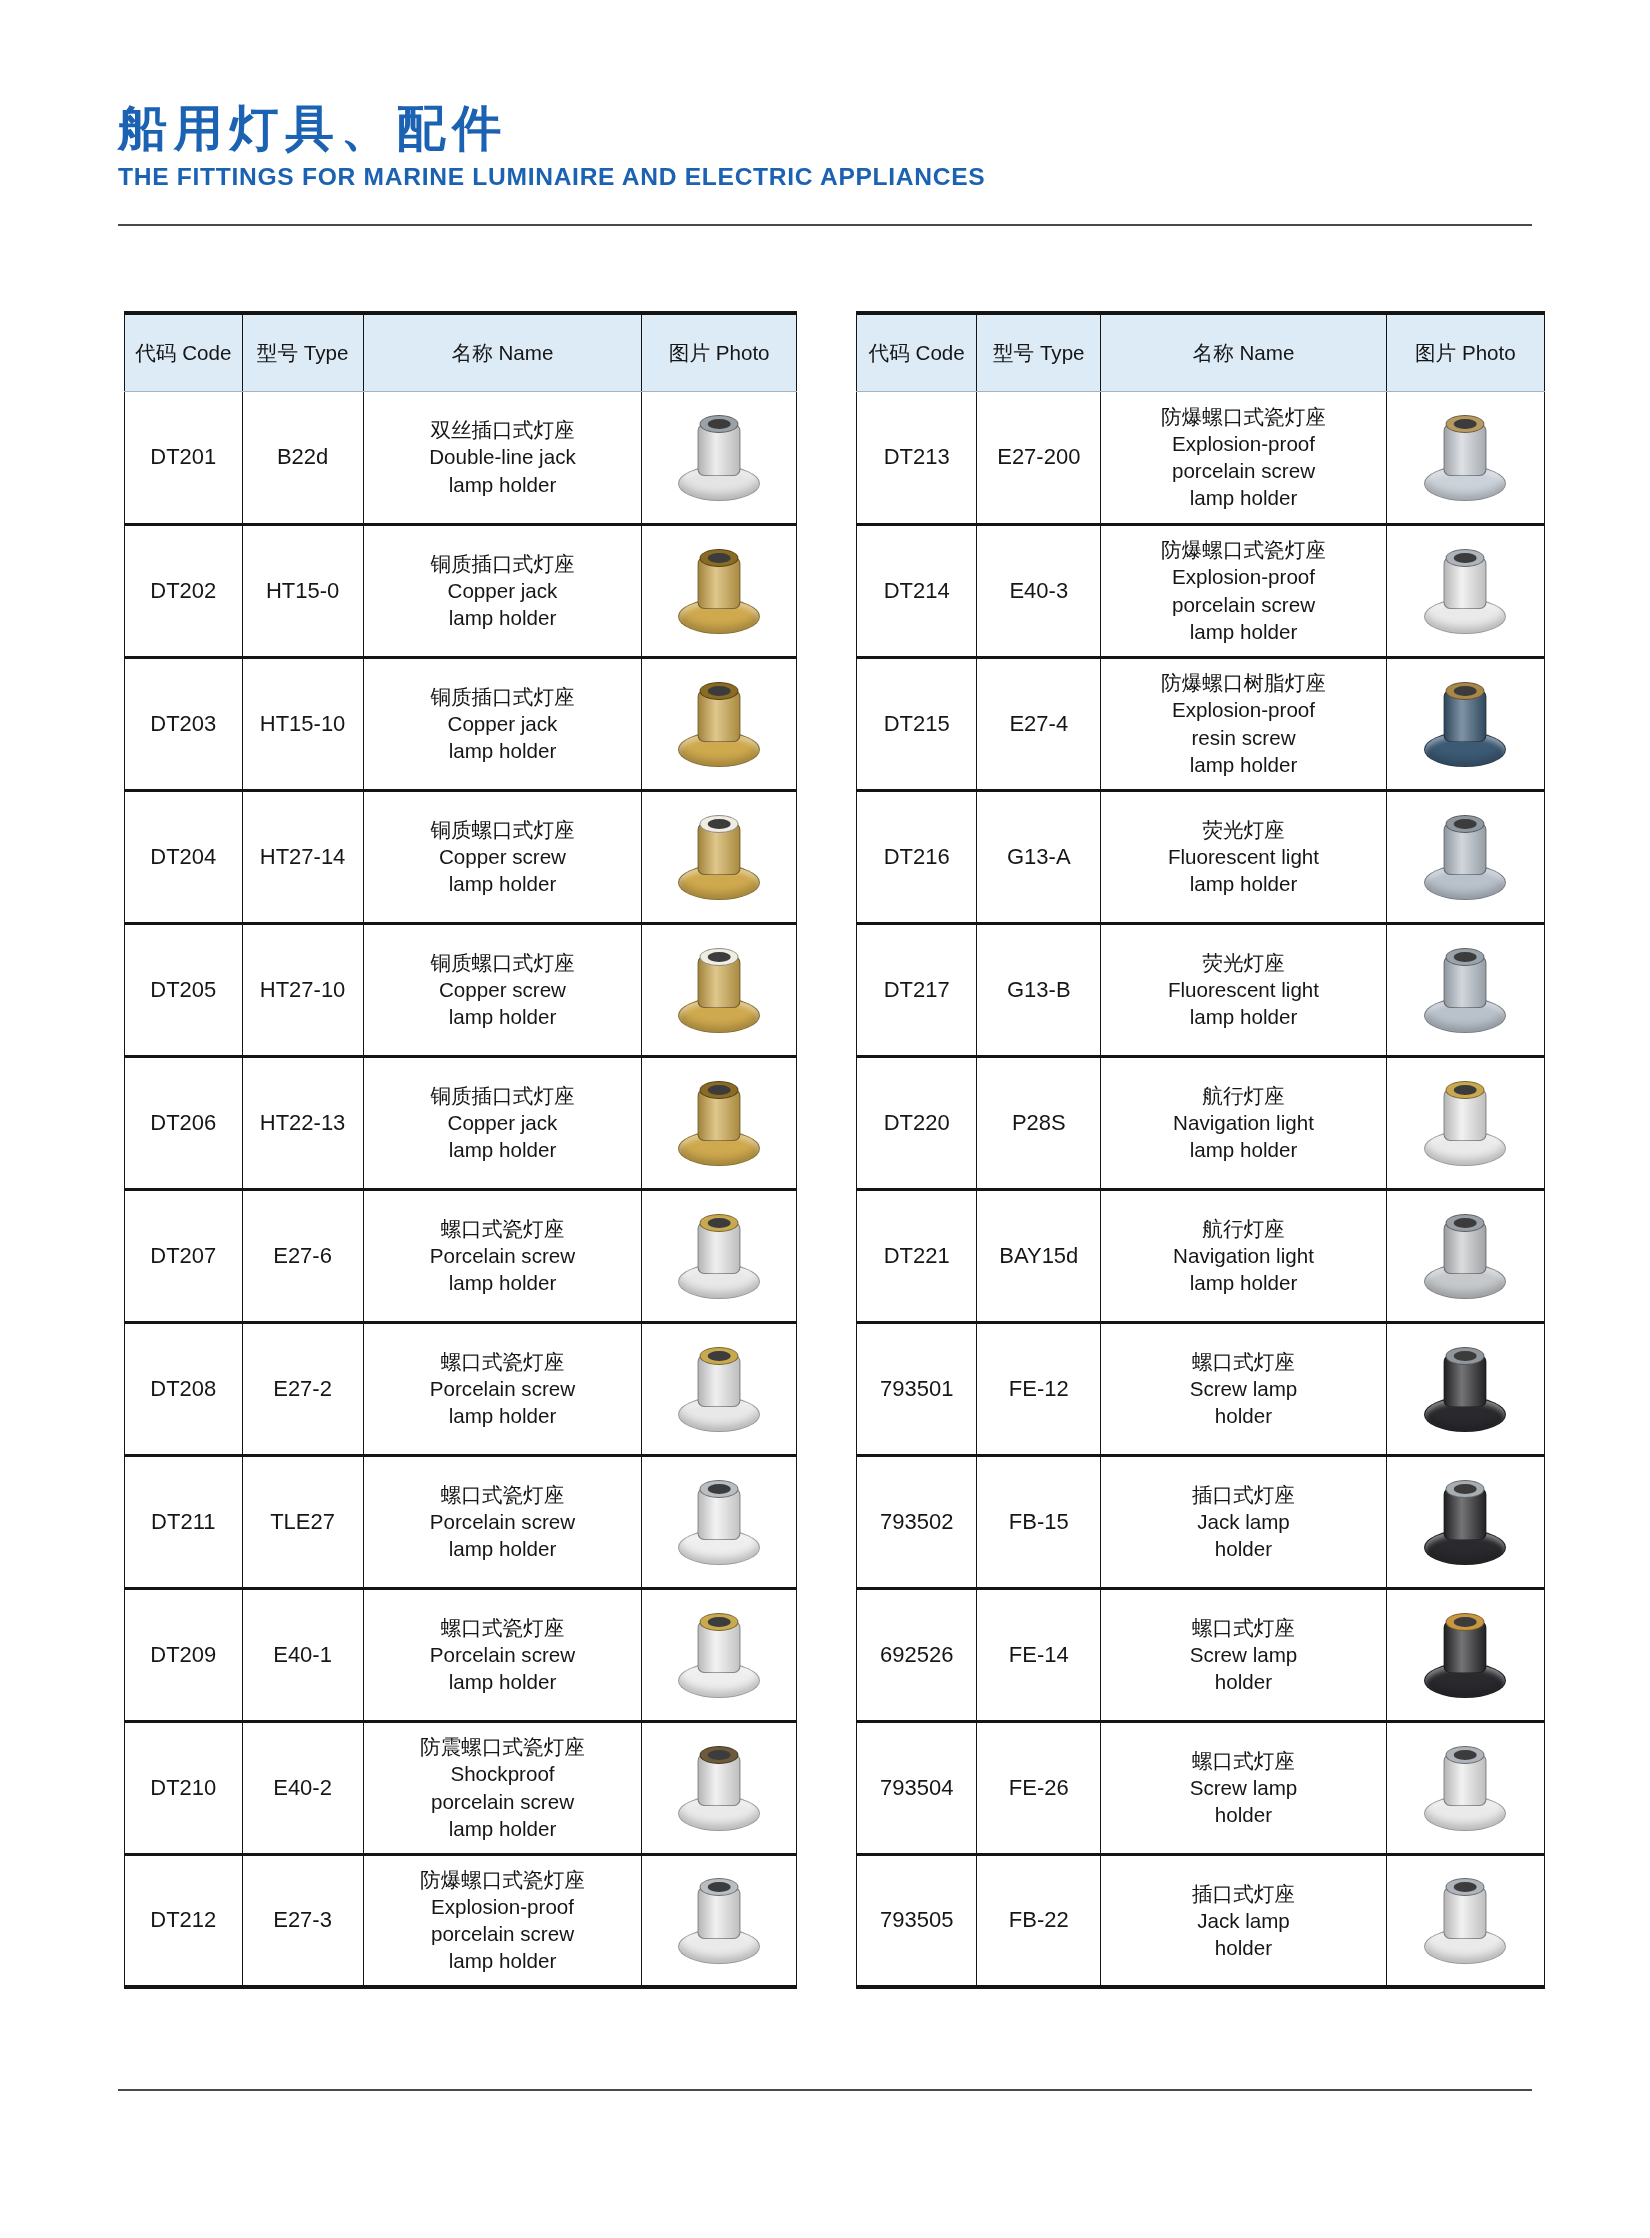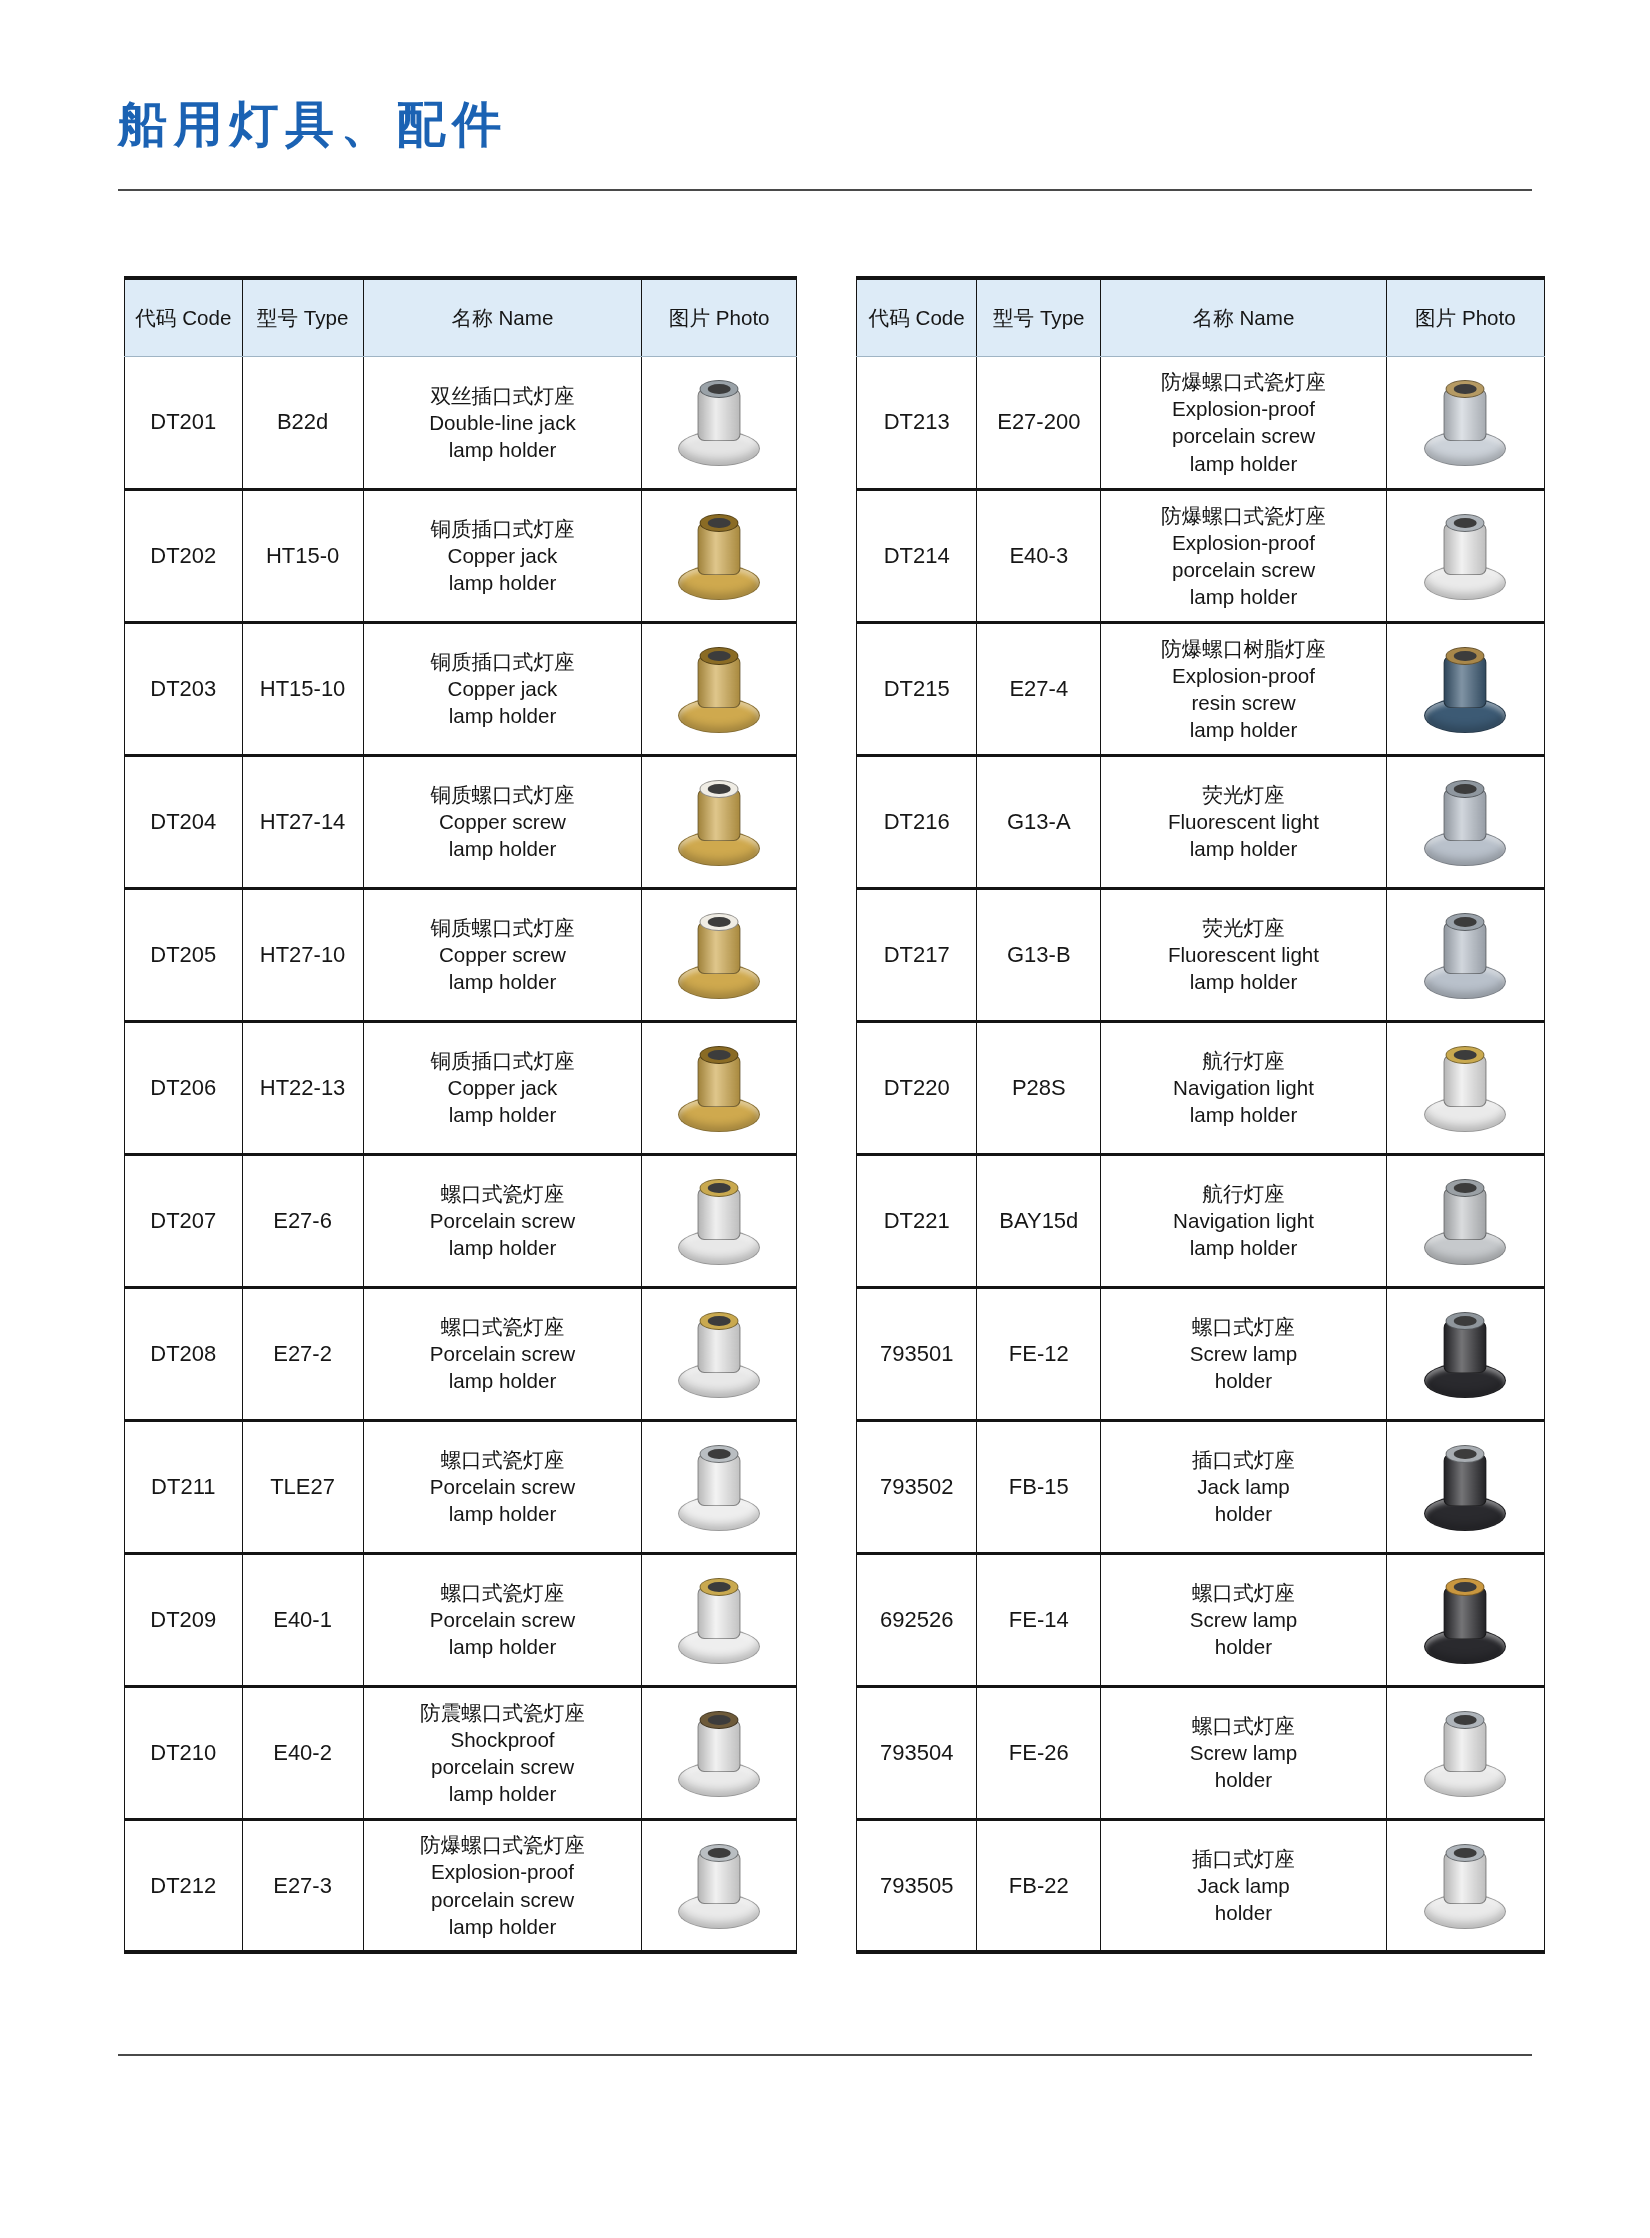--- a/index.html
+++ b/index.html
@@ -1,21 +1,21 @@
 <!DOCTYPE html>
 <html style="font-size:10.6px"><head>
 <meta charset="utf-8">
 <style>
   * { margin:0; padding:0; box-sizing:border-box; }
   html,body { background:#ffffff; }
   .page {
     position:relative; width:1650px; height:2239px; background:#ffffff;
     font-family:"Liberation Sans", sans-serif; color:#1a1a1a; overflow:hidden;
   }
-  .header { padding:100px 0 0 118px;font-family:Liberation Mono, monospace; }
+  .header { padding:100px 0 0 118px; }
   .title-cn { font-size:49px; font-weight:600; color:#1b62b3; letter-spacing:6.7px; line-height:1.15; }
   .title-en { font-size:24.6px; font-weight:600; color:#1b62b3; letter-spacing:0.7px; margin-top:6.7px; }
   .rule { margin:33px 118px 0 118px; border-top:2px solid #4a4a4a; }
 
   .tables { display:flex; justify-content:space-between; margin:85px 105px 0 124px;align-items:center; }
   table { border-collapse:collapse; table-layout:fixed; background:#fff; }
   table.parts { width:673px; border-top:4px solid #141414; border-bottom:4px solid #141414; }
   table.parts.right { width:689px; }
   col.c-code  { width:17.5%; }
   col.c-type  { width:18%; }
@@ -63,20 +63,21 @@
   .footer-rule { margin:100px 118px 0 118px; border-top:2.7px solid #4a4a4a; }
   .footer-text { margin:13.3px 0 0 118px; font-size:27px; color:#141414; letter-spacing:0.7px; }
 </style>
 </head>
 <body>
 
 <div class="page">
 
   <div class="header">
     <div class="title-cn">船用灯具、配件</div>
+    <div class="title-en">THE FITTINGS FOR MARINE LUMINAIRE AND ELECTRIC APPLIANCES</div>
   </div>
   <div class="rule"></div>
 
   <div class="tables">
 
     <table class="parts left">
       <colgroup>
           <col class="c-code">
           <col class="c-type">
           <col class="c-name">

